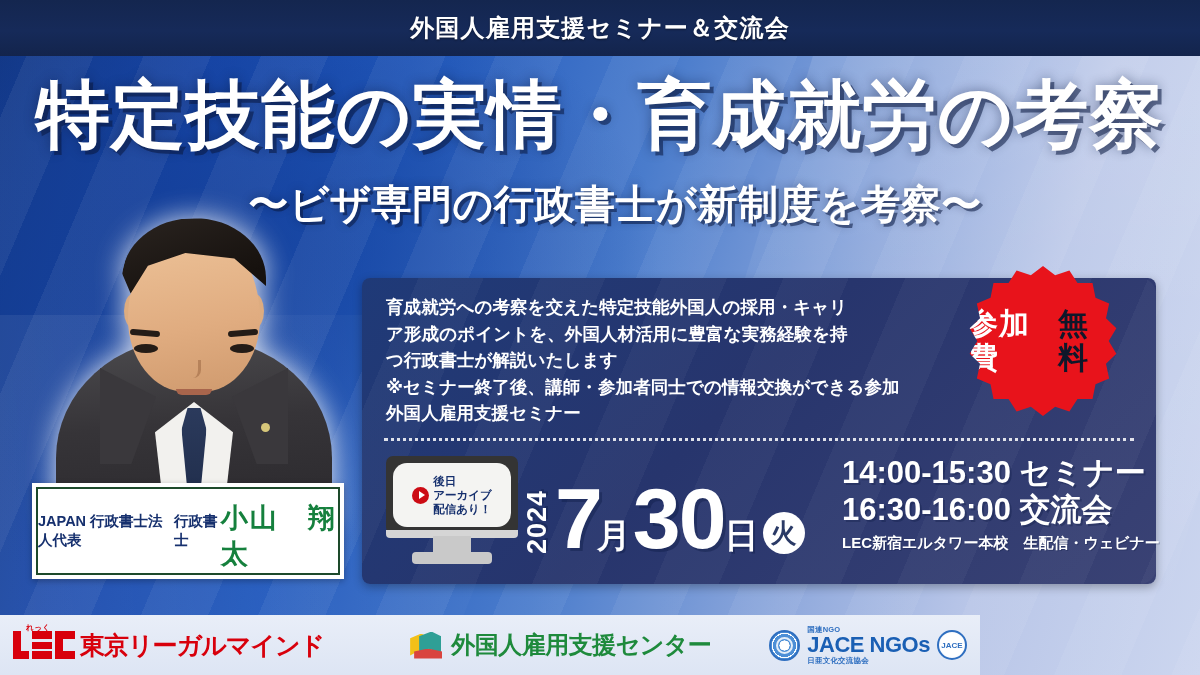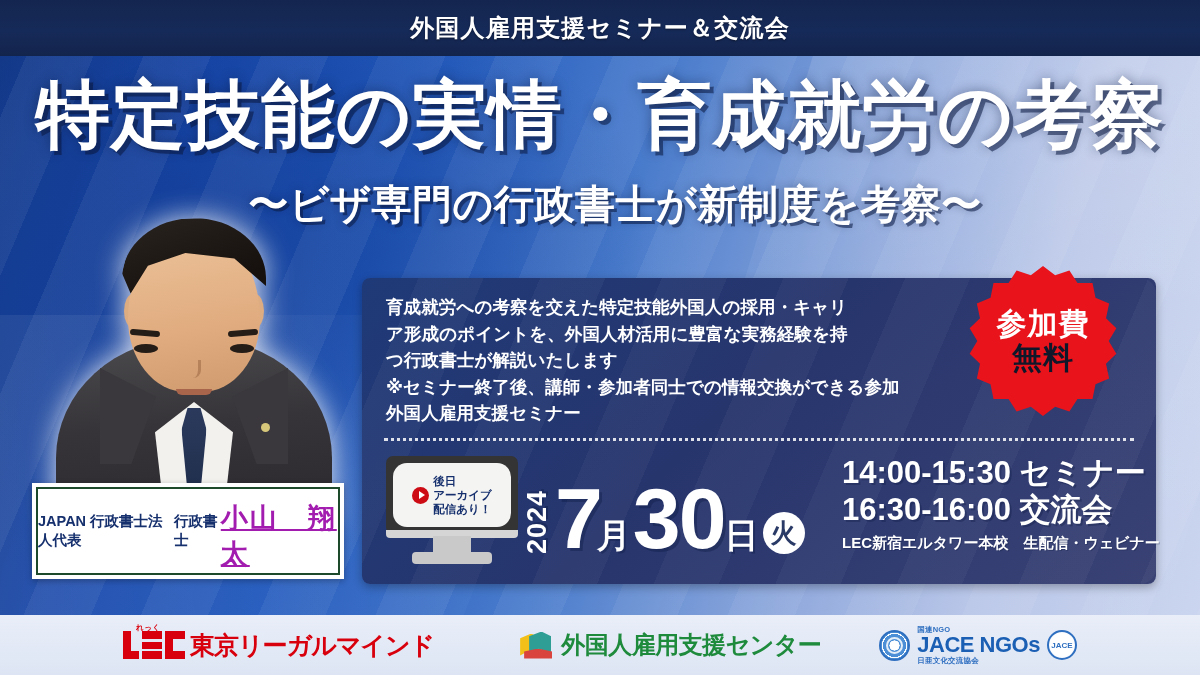--- a/index.html
+++ b/index.html
@@ -146,21 +146,21 @@
     position:absolute;left:32px;top:483px;width:312px;height:96px;z-index:10;
     background:#ffffff;padding:4px;
     box-shadow:0 2px 6px rgba(0,0,0,.28);
   }
   .speaker-inner{
     width:100%;height:100%;border:2px solid #1d4a2b;
     display:flex;align-items:center;justify-content:center;
   }
   .sp-role{color:#16306e;font-size:14.5px;font-weight:bold;line-height:1.3;}
   .sp-role2{color:#16306e;font-size:14.5px;font-weight:bold;line-height:1.3;}
-  .sp-name{color:#a21caf;font-size:27px;font-weight:bold;letter-spacing:2px;margin-top:10px;text-decoration:underline;}
+  .sp-name{color:#15803d;font-size:27px;font-weight:bold;letter-spacing:2px;margin-top:10px;}
 
   
   .info-panel{
     position:absolute;left:362px;top:278px;width:794px;height:306px;z-index:8;
     background:linear-gradient(135deg,#1f3a78 0%,#27356d 45%,#3a4274 100%);
     border-radius:8px;
     box-shadow:0 3px 10px rgba(0,0,0,.3);
   }
   .info-panel .stripe{
     position:absolute;inset:0;border-radius:16px;overflow:hidden;
@@ -176,21 +176,21 @@
   .info-desc p{margin:0;}
   .divider{
     position:absolute;left:22px;top:160px;width:750px;height:0;
     border-top:3px dotted rgba(255,255,255,.85);
   }
 
   
   .free-badge{
     position:absolute;left:968px;top:266px;width:150px;height:150px;z-index:14;
     background:#e8131b;
-    display:flex;flex-direction:column;align-items:center;justify-content:center;
+    display:flex;flex-direction:row;align-items:center;justify-content:center;
     clip-path:polygon(
       50% 0%,58.1% 6.1%,67.6% 3.0%,73.0% 11.4%,83.0% 11.4%,85.0% 21.2%,
       94.1% 25.0%,92.0% 34.8%,98.9% 41.5%,93.8% 50%,98.9% 58.5%,92.0% 65.2%,
       94.1% 75.0%,85.0% 78.8%,83.0% 88.6%,73.0% 88.6%,67.6% 97.0%,58.1% 93.9%,
       50% 100%,41.9% 93.9%,32.4% 97.0%,27.0% 88.6%,17.0% 88.6%,15.0% 78.8%,
       5.9% 75.0%,8.0% 65.2%,1.1% 58.5%,6.2% 50%,1.1% 41.5%,8.0% 34.8%,
       5.9% 25.0%,15.0% 21.2%,17.0% 11.4%,27.0% 11.4%,32.4% 3.0%,41.9% 6.1%);
     filter:drop-shadow(0 2px 5px rgba(0,0,0,.35));
   }
   .fb-line1{color:#fff;font-size:30px;font-weight:bold;line-height:1.12;letter-spacing:1px;}
@@ -257,21 +257,21 @@
     color:#ffffff;font-size:31px;font-weight:bold;line-height:1.18;white-space:nowrap;
     text-shadow:2px 2px 0 rgba(10,24,64,.3);
   }
   .venue{
     color:#ffffff;font-size:15px;font-weight:bold;margin-top:6px;white-space:nowrap;
     text-shadow:1px 1px 0 rgba(10,24,64,.3);
   }
 
   
   .footer{
-    position:absolute;left:0;bottom:0;width:1200px;height:60px;z-index:12;
+    position:absolute;left:0;bottom:0;width:980px;height:60px;z-index:12;
     background:linear-gradient(180deg,#e9eef8 0%,#dde5f4 100%);
     display:flex;align-items:center;justify-content:center;gap:58px;
   }
   .logo-lec{display:flex;align-items:center;gap:3px;}
   .lec-mark{position:relative;display:flex;align-items:flex-end;gap:3px;}
   .lec-furi{
     position:absolute;left:13px;top:-8px;font-size:7.5px;color:#d8000c;font-weight:bold;letter-spacing:.5px;
   }
   .lec-l{
     width:16px;height:28px;border-left:8px solid #d8000c;border-bottom:8px solid #d8000c;

